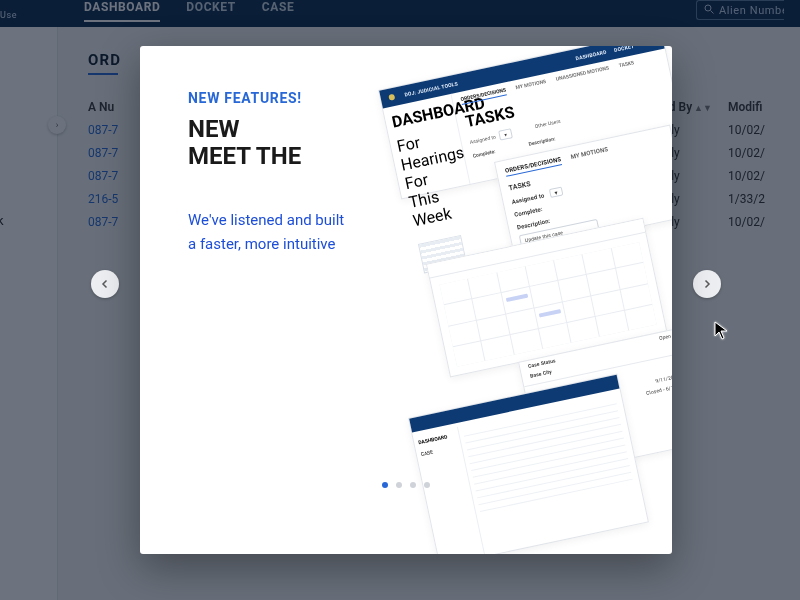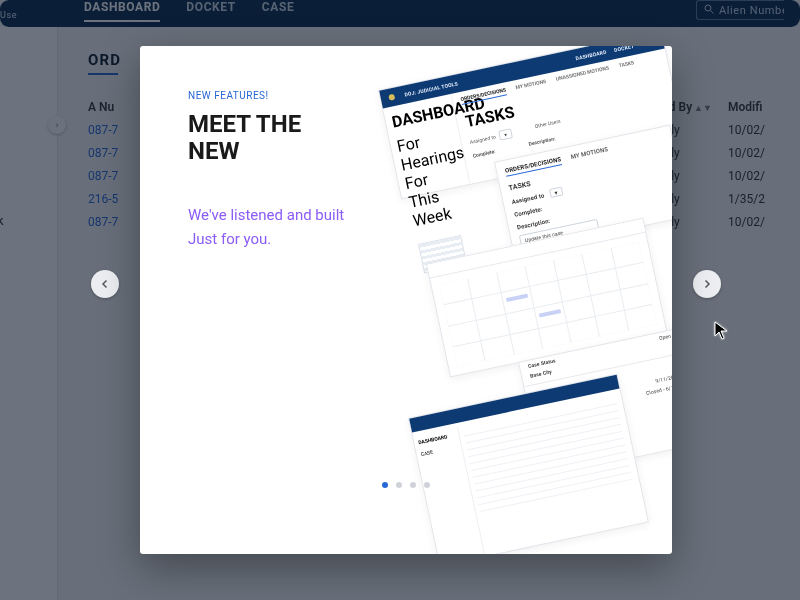--- a/index.html
+++ b/index.html
@@ -22,21 +22,20 @@
   .topbar {
     height: 27px;
     background: #0d2b4f;
     color: #9fb3c9;
     display: flex;
     align-items: flex-start;
     padding: 0 16px 0 0;
     gap: 24px;
     font-size: 12px;
     letter-spacing: .05em;
-    border-radius: 9px;
   }
   .brand-frag {
     width: 60px;
     height: 27px;
     color: #cfe1f3;
     font-size: 9px;
     padding-top: 10px;
   }
   .navtabs { display: flex; gap: 26px; font-weight: 700; padding-top: 0px; }
   .navtab { color: #cbd7e4; padding-bottom: 6px; }
@@ -155,36 +154,36 @@
   .modal-body {
     display: flex;
     height: 100%;
   }
   .copy {
     width: 202px;
     padding: 44px 0 0 48px;
   }
   .eyebrow {
     color: #2868d6;
-    font-size: 10px;
-    font-weight: 400;
+    font-size: 14px;
+    font-weight: 700;
     letter-spacing: .05em;
   }
   .headline {
     margin-top: 10px;
     font-size: 24px;
     line-height: 27px;
     font-weight: 700;
     color: #1a1a1a;
   }
   .bodycopy {
     margin-top: 38px;
     font-size: 15px;
     line-height: 24px;
-    color: #8b5cf6;
+    color: #1d4ed8;
     width: 180px;
   }
 
   .art {
     flex: 1;
     position: relative;
   }
 
   
   .card {
@@ -367,21 +366,21 @@
           <div class="col-md">10/02/</div>
         </div>
         <div class="row">
           <div class="col-an cell">087-7</div>
           <div class="col-mb">Cho, Sally</div>
           <div class="col-md">10/02/</div>
         </div>
         <div class="row">
           <div class="col-an cell">216-5</div>
           <div class="col-mb">Cho, Sally</div>
-          <div class="col-md">1/35/2</div>
+          <div class="col-md">1/33/2</div>
         </div>
         <div class="row">
           <div class="col-an cell">087-7</div>
           <div class="col-mb">Cho, Sally</div>
           <div class="col-md">10/02/</div>
         </div>
       </div>
     </div>
   </div>
 </div>
@@ -411,26 +410,26 @@
           <line x1="5" y1="5" x2="19" y2="19"></line>
           <line x1="19" y1="5" x2="5" y2="19"></line>
         </svg>
     </span>
   </div>
 
   <div class="modal-body">
     <div class="copy">
       <div class="eyebrow">NEW FEATURES!</div>
       <div class="headline">
+        <div>NEW</div>
         <div>MEET THE</div>
-        <div>NEW</div>
       </div>
       <div class="bodycopy">
         <div>We've listened and built</div>
-        <div>Just for you.</div>
+        <div>a faster, more intuitive</div>
       </div>
     </div>
 
     <div class="art">
 
       <div class="card a">
         <div class="chrome">
           <span class="dot"></span>
           <span>DOJ: JUDICIAL TOOLS</span>
           <span style="margin-left:auto; display:flex; gap:8px;">

